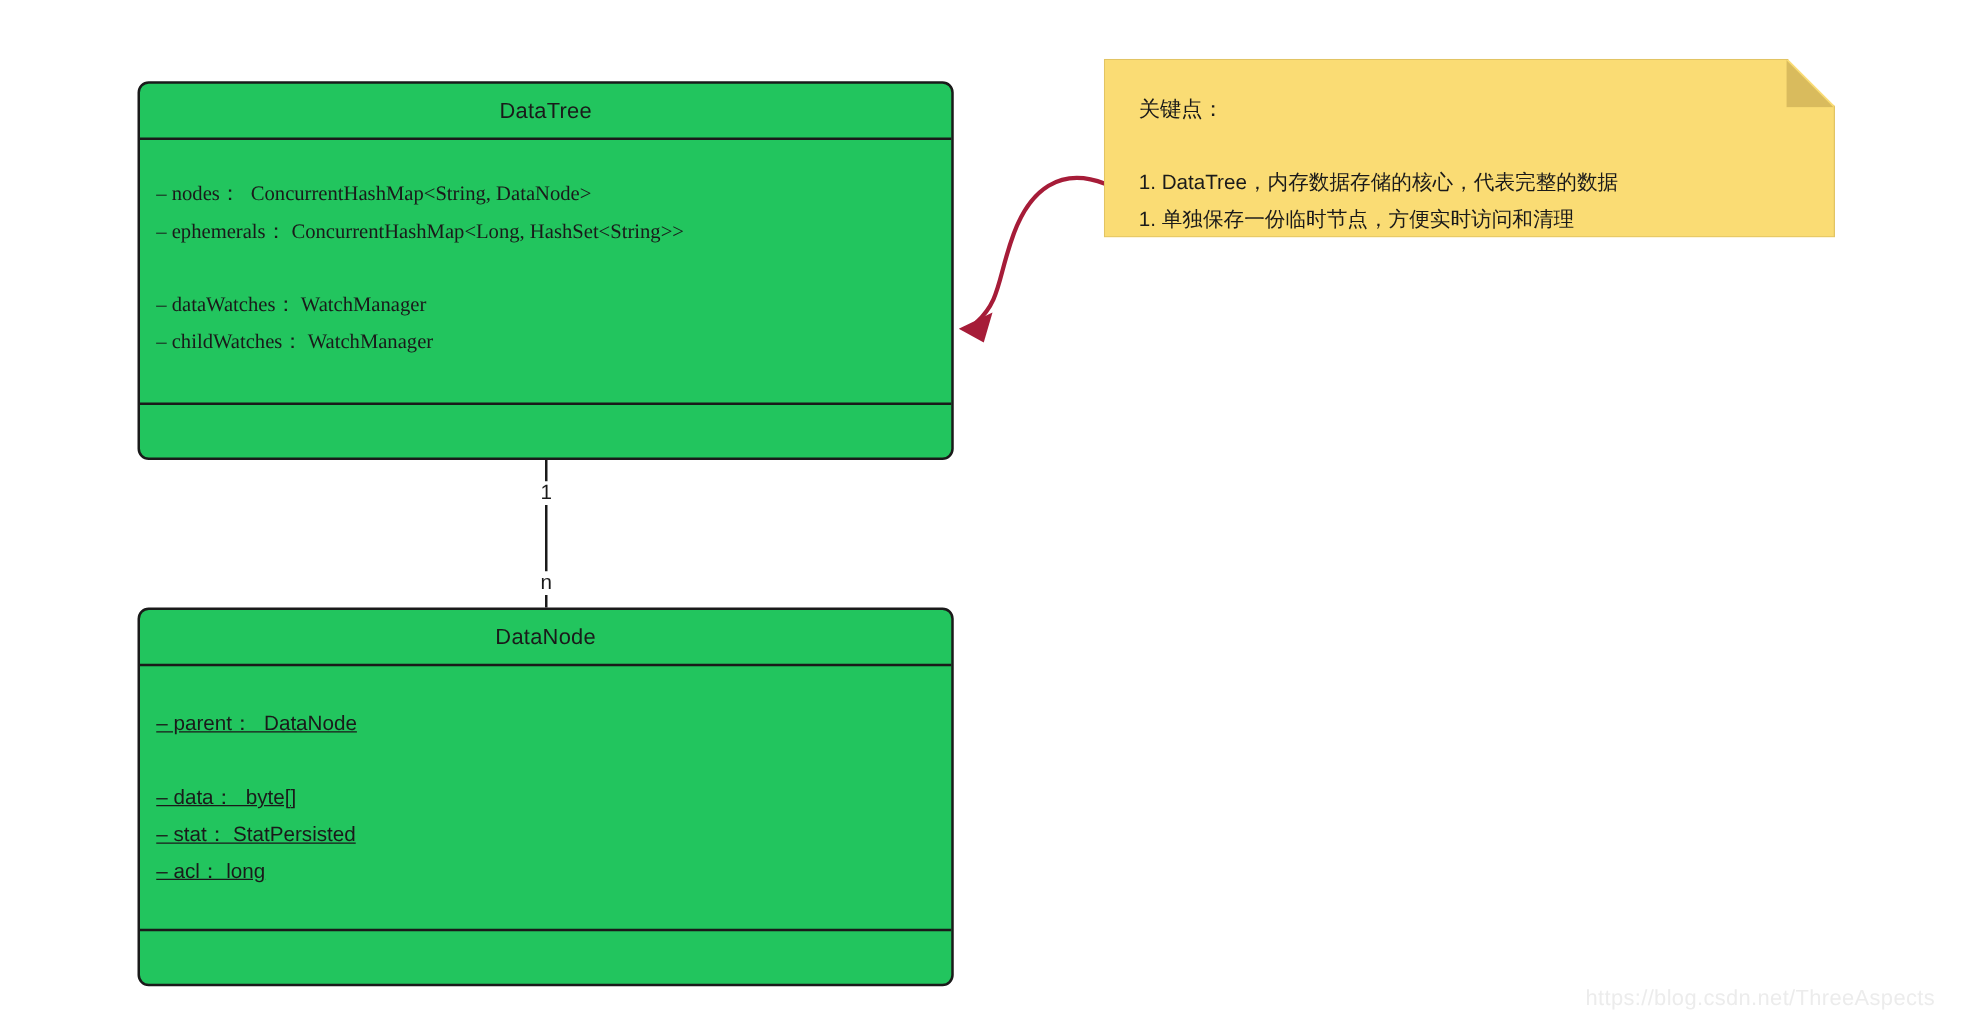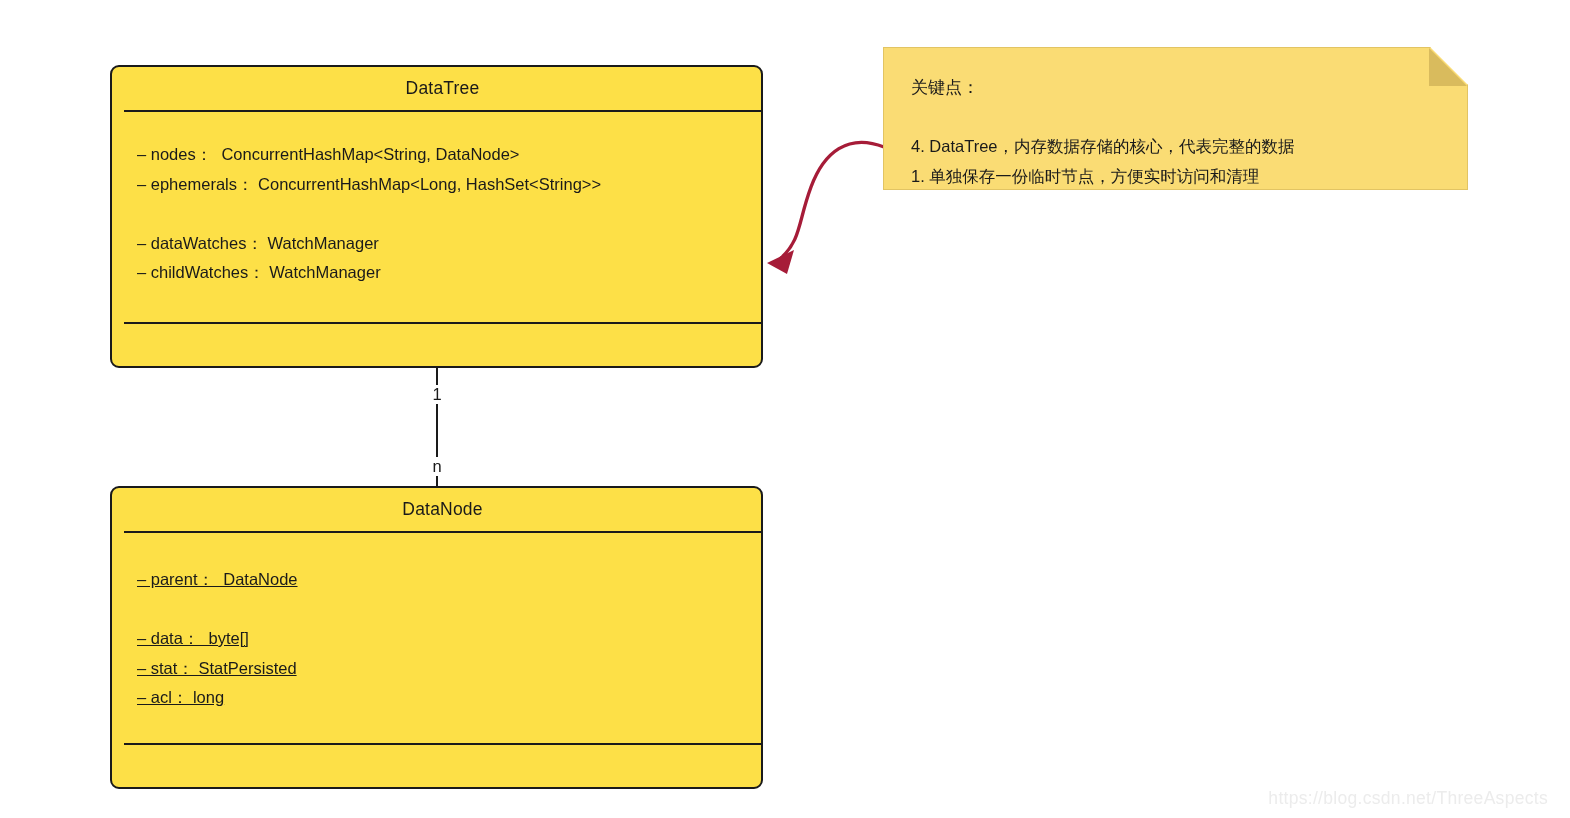--- a/index.html
+++ b/index.html
@@ -17,41 +17,41 @@
     width:1570px;height:818px;position:relative;overflow:hidden;
     font-family:"Liberation Sans","DejaVu Sans",sans-serif;
     color:var(--text);
   }
   .canvas{position:absolute;inset:0;}
 
   
   .uml-class{
     position:absolute;
     width:653px;height:303px;
-    background:#fde047;
+    background:#22c55e;
     border:2px solid var(--line);
     border-radius:9px;
-    display:flex;flex-direction:column;padding-left:12px;
+    display:flex;flex-direction:column;
   }
   #class-datatree{left:110px;top:65px;}
   #class-datanode{left:110px;top:486px;gap:14px;}
   .uml-title{
     height:45px;flex:0 0 45px;
     border-bottom:2px solid var(--line);
     display:flex;align-items:center;justify-content:center;
     font-size:17.5px;letter-spacing:.2px;
   }
   .uml-attrs{
     flex:1 1 auto;
     padding-left:13px;
     font-size:16.5px;
     line-height:29.5px;
     overflow:hidden;
   }
-  #class-datatree .uml-attrs{padding-top:28px;}
+  #class-datatree .uml-attrs{padding-top:28px;font-family:Liberation Serif, serif;}
   #class-datanode .uml-attrs{padding-top:18px;text-decoration:underline;}
   .attr{white-space:pre;min-height:29.5px;}
   .uml-methods{
     flex:0 0 44px;height:44px;
     border-top:2px solid var(--line);
   }
 
   
   .assoc-line{
     position:absolute;left:436px;top:368px;width:2px;height:118px;
@@ -126,20 +126,20 @@
 
   <svg class="arrow-svg" viewBox="0 0 1570 818" xmlns="http://www.w3.org/2000/svg">
     <path class="arrow-path" d="M 884 147 C 848 133, 824 152, 811 187 C 798 222, 801 240, 781 258"></path>
     <polygon class="arrow-head" points="767,263 794,250 787,274"></polygon>
   </svg>
 
   <aside class="note">
     <div class="note-fold"></div>
     <div class="note-title">关键点：</div>
     <div class="note-items">
-      <div>4. DataTree，内存数据存储的核心，代表完整的数据</div>
+      <div>1. DataTree，内存数据存储的核心，代表完整的数据</div>
       <div>1. 单独保存一份临时节点，方便实时访问和清理</div>
     </div>
   </aside>
 
   <div class="watermark">https://blog.csdn.net/ThreeAspects</div>
 
 </div>
 
 </body></html>

